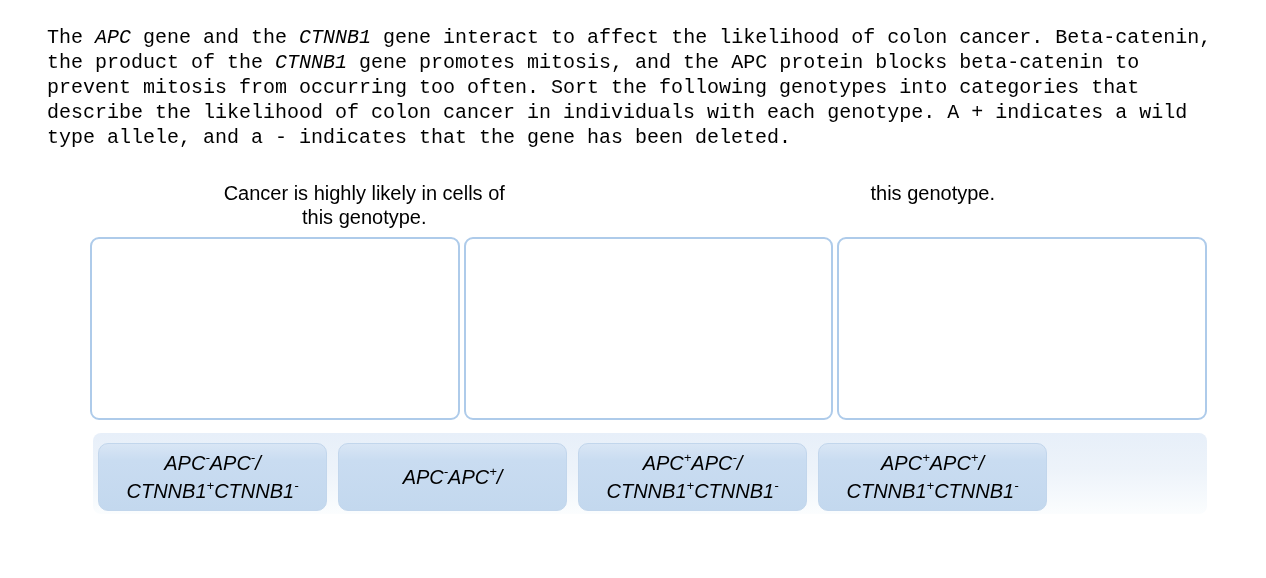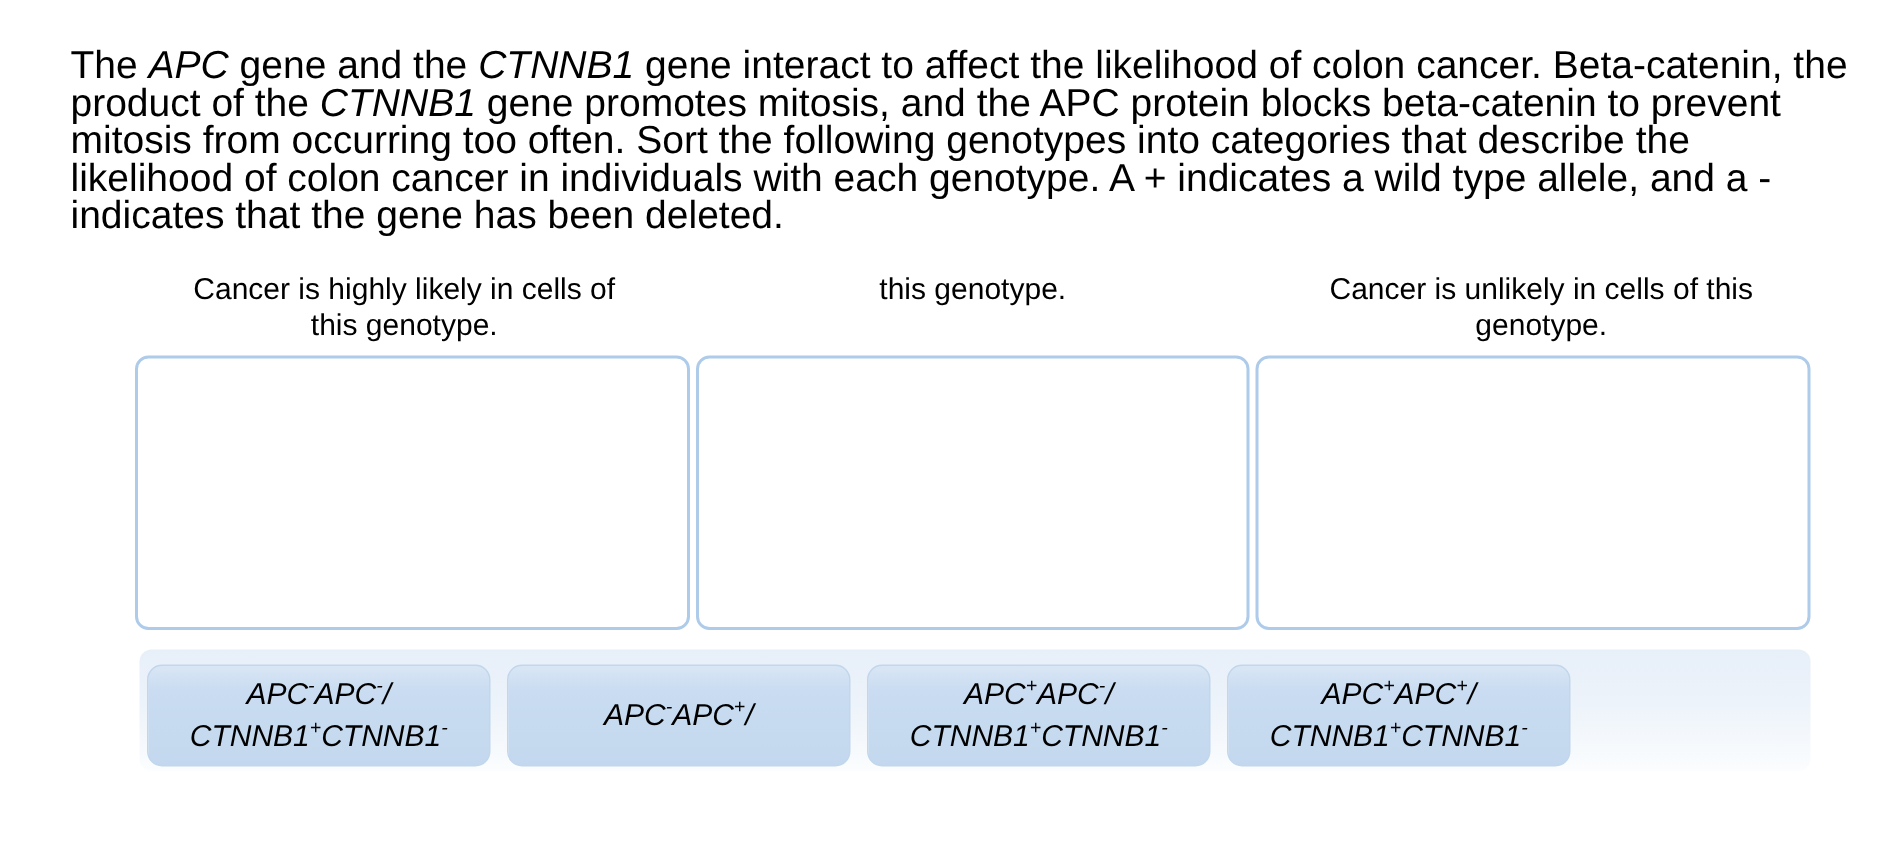--- a/index.html
+++ b/index.html
@@ -15,23 +15,24 @@
   .page {
     position: relative;
     width: 1266px;
     height: 578px;
   }
   .intro {
     position: absolute;
     left: 47px;
     top: 5px;
     width: 1186px;
-    font-size: 26px;
+    font-size: 20px;
     line-height: 25px;
     letter-spacing: 0;
+    font-family: Liberation Mono, monospace;
   }
   .intro .it { font-style: italic; }
 
   .headers-row {
     position: absolute;
     left: 90px;
     top: 181px;
     width: 1117px;
     display: flex;
     gap: 20px;
@@ -107,24 +108,20 @@
   <p class="intro"><span>The </span><span class="it">APC</span><span> gene and the </span><span class="it">CTNNB1</span><span> gene interact to affect the likelihood of colon cancer. Beta-catenin, the product of the </span><span class="it">CTNNB1</span><span> gene promotes mitosis, and the APC protein blocks beta-catenin to prevent mitosis from occurring too often. Sort the following genotypes into categories that describe the likelihood of colon cancer in individuals with each genotype. A + indicates a wild type allele, and a - indicates that the gene has been deleted.</span></p>
 
   <div class="headers-row">
     <div class="header-cell">
       <span>Cancer is highly likely in cells of</span>
       <span>this genotype.</span>
     </div>
     <div class="header-cell">
       <span>this genotype.</span>
     </div>
-    <div class="header-cell">
-      <span>Cancer is unlikely in cells of this</span>
-      <span>genotype.</span>
-    </div>
   </div>
 
   <div class="dropzones-row">
     <div class="dropzone"></div>
     <div class="dropzone"></div>
     <div class="dropzone"></div>
   </div>
 
   <div class="tray">
     <div class="tile">

